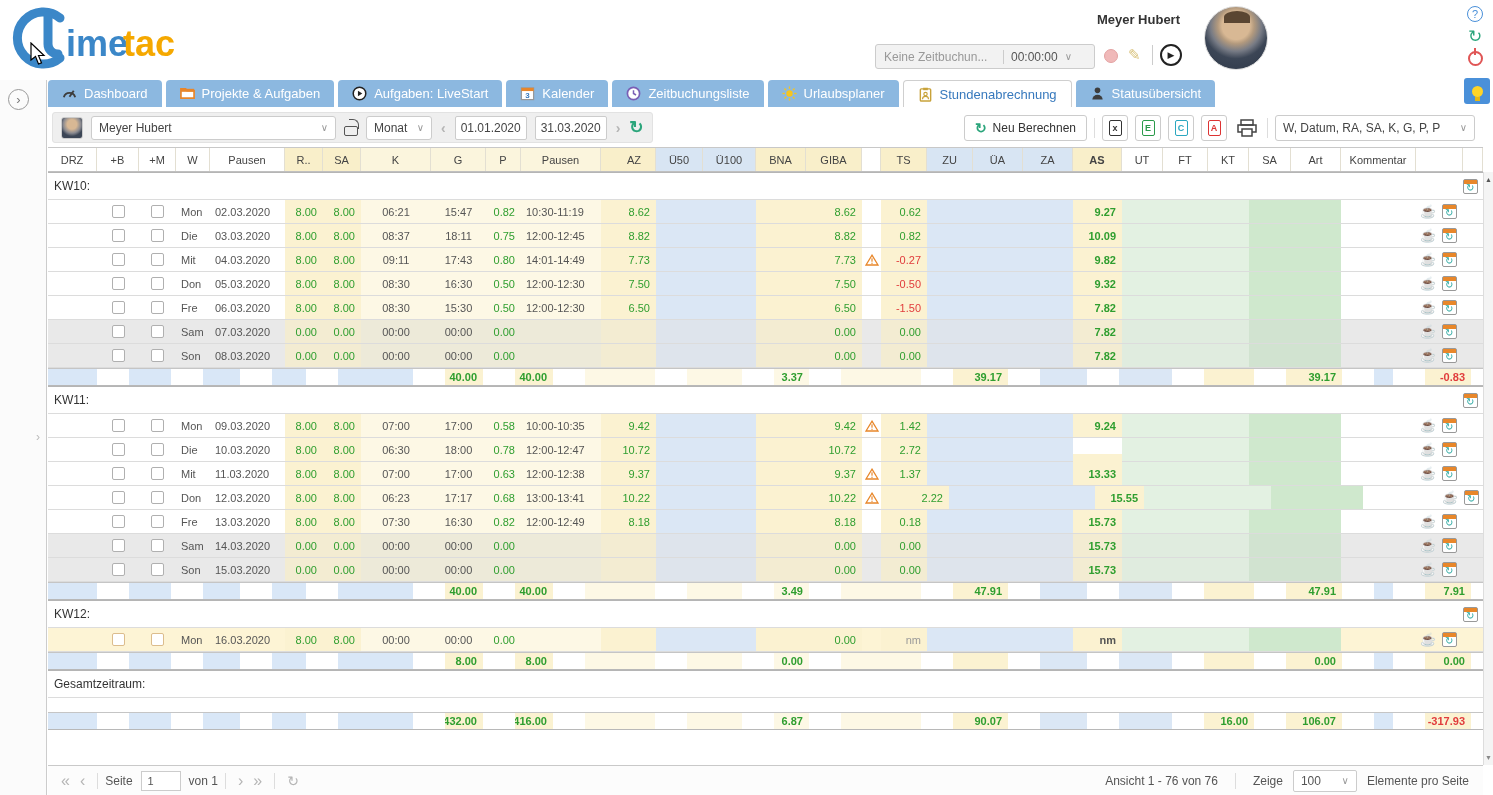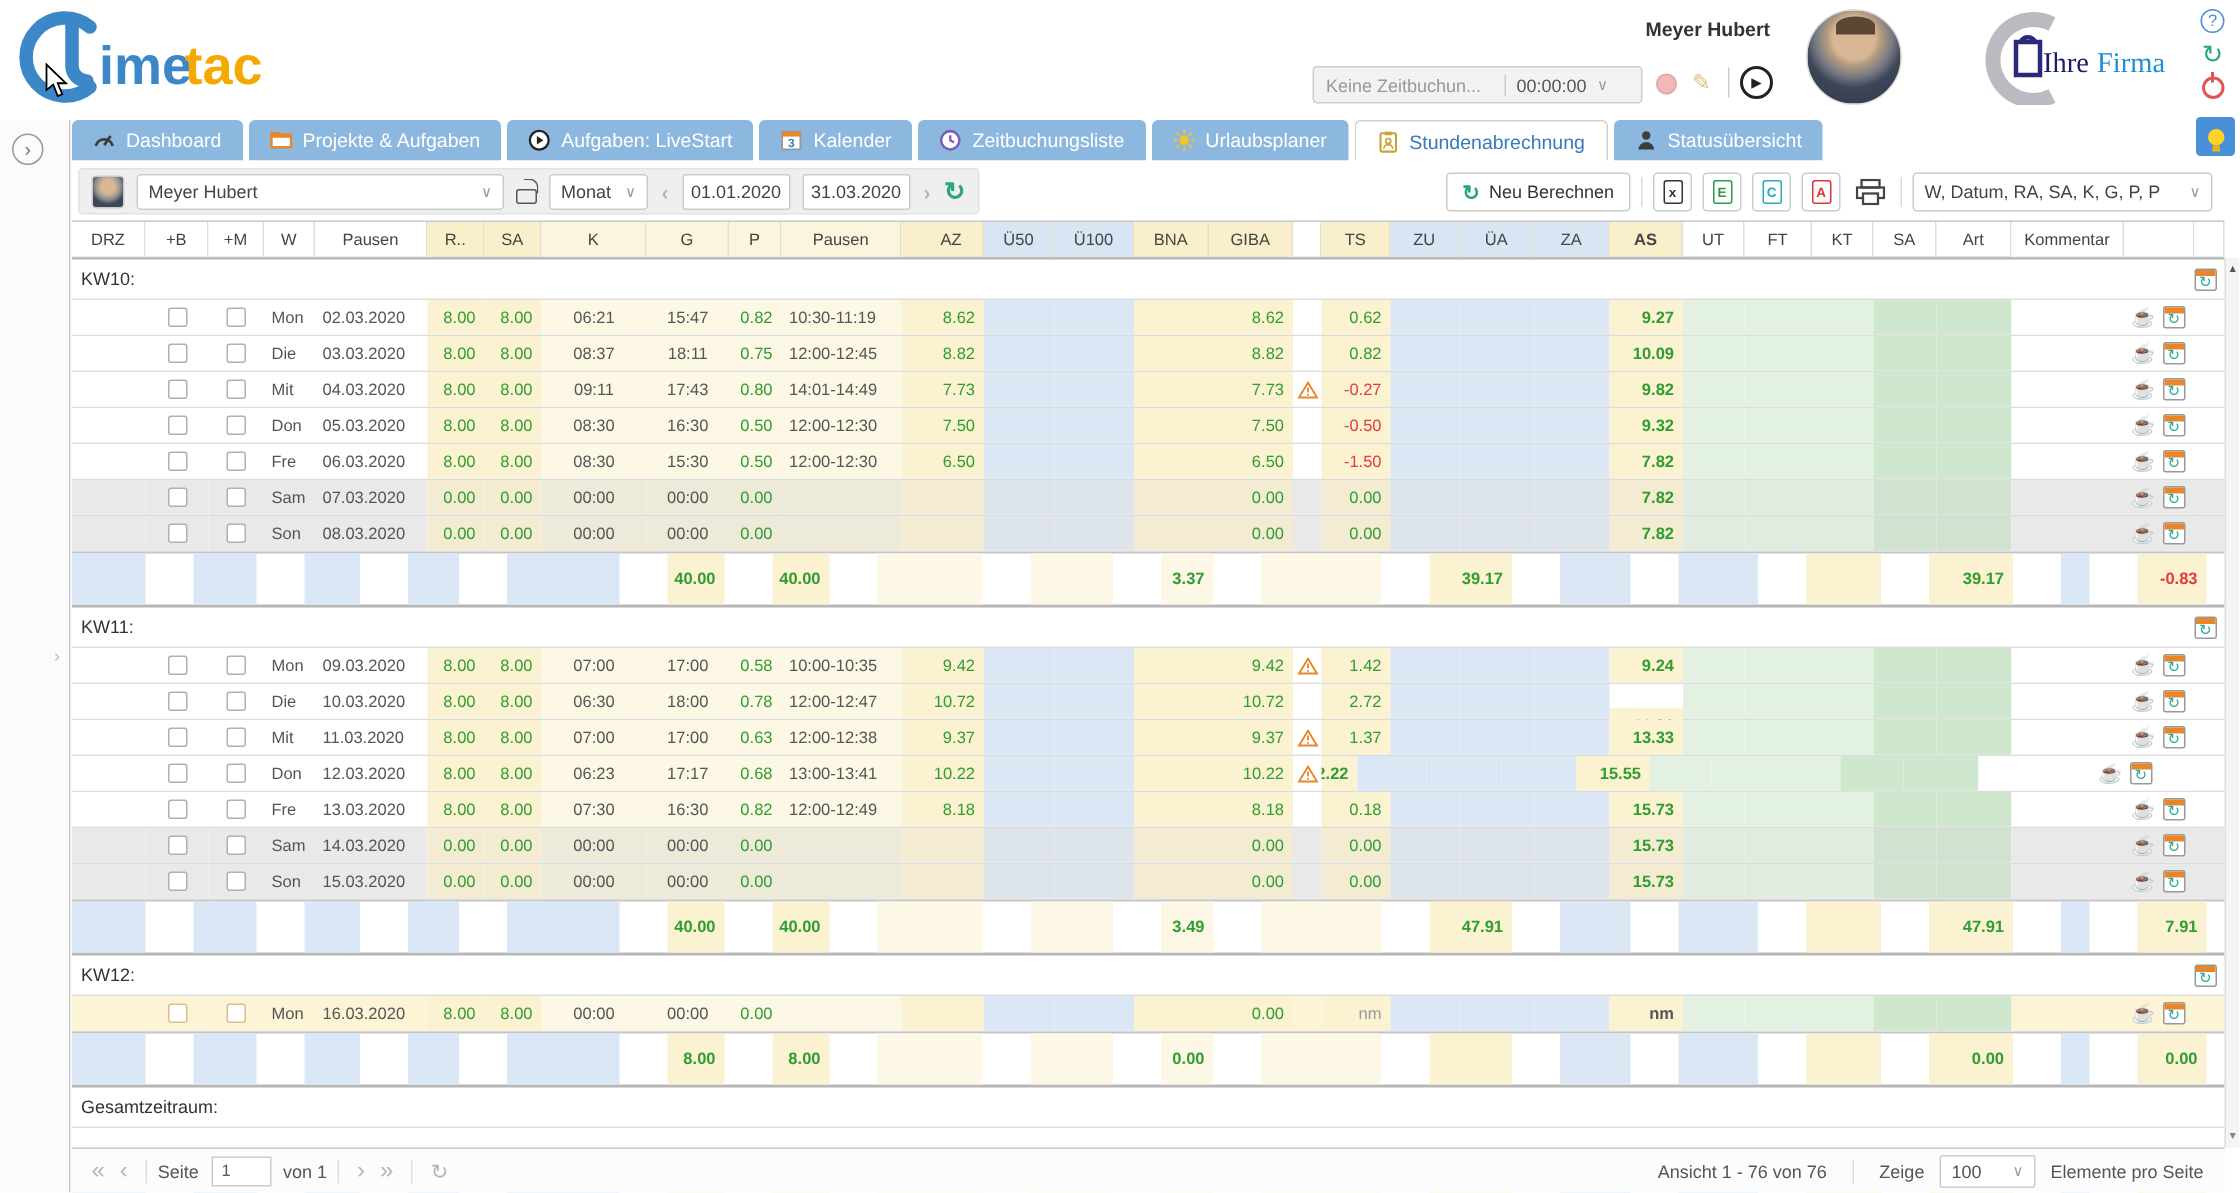--- a/index.html
+++ b/index.html
@@ -61,21 +61,21 @@
   
   .table-wrap { position:absolute; left:48px; top:147px; width:1435px; }
   .trow { display:flex; width:1435px; border-bottom:1px solid #dcdcdc; }
   .trow > div { flex:none; height:100%; display:flex; align-items:center; overflow:hidden; white-space:nowrap; }
   .thead { height:25px; border-top:1px solid #c8c8c8; border-bottom:1px solid #c0c0c0; font-size:11px; color:#444; }
   .thead > div { justify-content:center; border-right:1px solid #e3dfd2; }
   .h-w{background:#fff} .h-y{background:#f9efca} .h-c{background:#fbf5dd} .h-b{background:#d8e5f3}
   .row { height:24px; }
   .t-w{background:#fff} .t-y{background:#fbf2d1} .t-c{background:#fdf8e5} .t-b{background:#dbe7f5} .t-g1{background:#e3f1e2} .t-g2{background:#cfe8cd}
   .row.weekend .t-w{background:#e9e9e9} .row.weekend .t-c{background:#edead9} .row.weekend .t-y{background:#f3ecd2} .row.weekend .t-b{background:#dee4ec} .row.weekend .t-g1{background:#e0ecdf} .row.weekend .t-g2{background:#d1e3d0}
-  .row.total { height:36px; font-weight:bold; border-top:1px solid #c5c5c5; border-bottom:1px solid #b8b8b8;gap:32px; }
+  .row.total { height:18px; font-weight:bold; border-top:1px solid #c5c5c5; border-bottom:1px solid #b8b8b8;gap:32px; }
   .row.total .t-w{background:#d9e7f7}
   .row.highlight .t-w{background:#fdf4d5}
   .row.highlight .cb{border-color:#dcbd8d}
   .grp-label { height:28px; background:#fff; border-top:1px solid #b5b5b5; border-bottom:1px solid #dcdcdc; position:relative; display:flex; align-items:center; }
   .grp-label .lbl { font-size:12px; color:#333; padding-left:6px; }
   .grp-label .cal { position:absolute; right:5px; top:6px; }
   .spacer-row { height:14px; background:#fff; }
   .num { justify-content:flex-end !important; padding-right:6px; }
   .ctr { justify-content:center !important; }
   .lft { justify-content:flex-start !important; padding-left:5px; }
@@ -122,29 +122,20 @@
   <div class="timer-box">
     <span class="timer-status">Keine Zeitbuchun...</span>
     <span class="timer-value">00:00:00</span>
     <span class="timer-chev">∨</span>
   </div>
   <div class="stop-ico"></div>
   <div class="edit-ico">✎</div>
   <div class="hdr-div"></div>
   <div class="play-btn">▶</div>
   <div class="avatar"></div>
-  <div class="company-logo">
-    <svg width="140" height="62" viewBox="0 0 140 62">
-      <path d="M58 8 A27 27 0 1 0 58 56" fill="none" stroke="#b9bac2" stroke-width="10"></path>
-      <path d="M34 20 h16 v22 h-16 z" fill="none" stroke="#2a2a7a" stroke-width="3"></path>
-      <path d="M37 20 a6 7 0 0 1 10 0" fill="none" stroke="#2a2a7a" stroke-width="3"></path>
-      <text x="52" y="40" font-family="Liberation Serif, serif" font-size="19" fill="#1a1a6e">Ihre</text>
-      <text x="88" y="40" font-family="Liberation Serif, serif" font-size="19" fill="#1e8fd5">Firma</text>
-    </svg>
-  </div>
   <div class="hdr-icons">
     <div class="help-ico">?</div>
     <div class="refresh-ico">↻</div>
     <div class="power-ico"></div>
   </div>
 </div>
 <div class="bulb-btn">
     <div class="bulb"></div>
   </div>
 
@@ -848,21 +839,21 @@
       <div class="t-b num" style="width: 53px;"></div>
       <div class="t-y num" style="width: 50px;"></div>
       <div class="t-y num v-green" style="width: 56px;">10.22</div>
       <div class="t-w ctr" style="width: 19px;">
         <svg class="warn-svg" width="14" height="12" viewBox="0 0 14 12">
           <path d="M7 1.2 L13 11 L1 11 Z" fill="#fff" stroke="#e8872a" stroke-width="1.3"></path>
           <rect x="6.4" y="4.3" width="1.2" height="3.4" fill="#e8872a"></rect>
           <rect x="6.4" y="8.7" width="1.2" height="1.2" fill="#e8872a"></rect>
         </svg>
       </div>
-      <div class="t-y num v-green" style="width: 24px; font-weight: bold;">2.22</div>
+      <div class="t-y num v-green" style="width: 68px;">2.22</div>
       <div class="t-b num" style="width: 46px;"></div>
       <div class="t-b num" style="width: 50px;"></div>
       <div class="t-b num" style="width: 50px;"></div>
       <div class="t-y num v-green bold" style="width: 49px;">15.55</div>
       <div class="t-g1 num" style="width: 41px;"></div>
       <div class="t-g1 num" style="width: 45px;"></div>
       <div class="t-g1 num" style="width: 41px;"></div>
       <div class="t-g2 num" style="width: 42px;"></div>
       <div class="t-g2 num" style="width: 50px;"></div>
       <div class="t-w" style="width: 75px;"></div>

